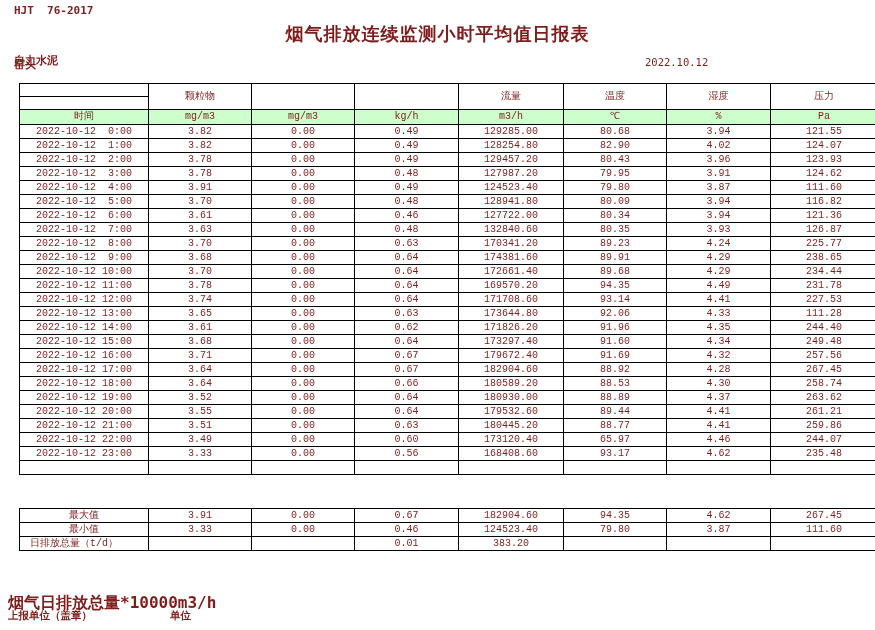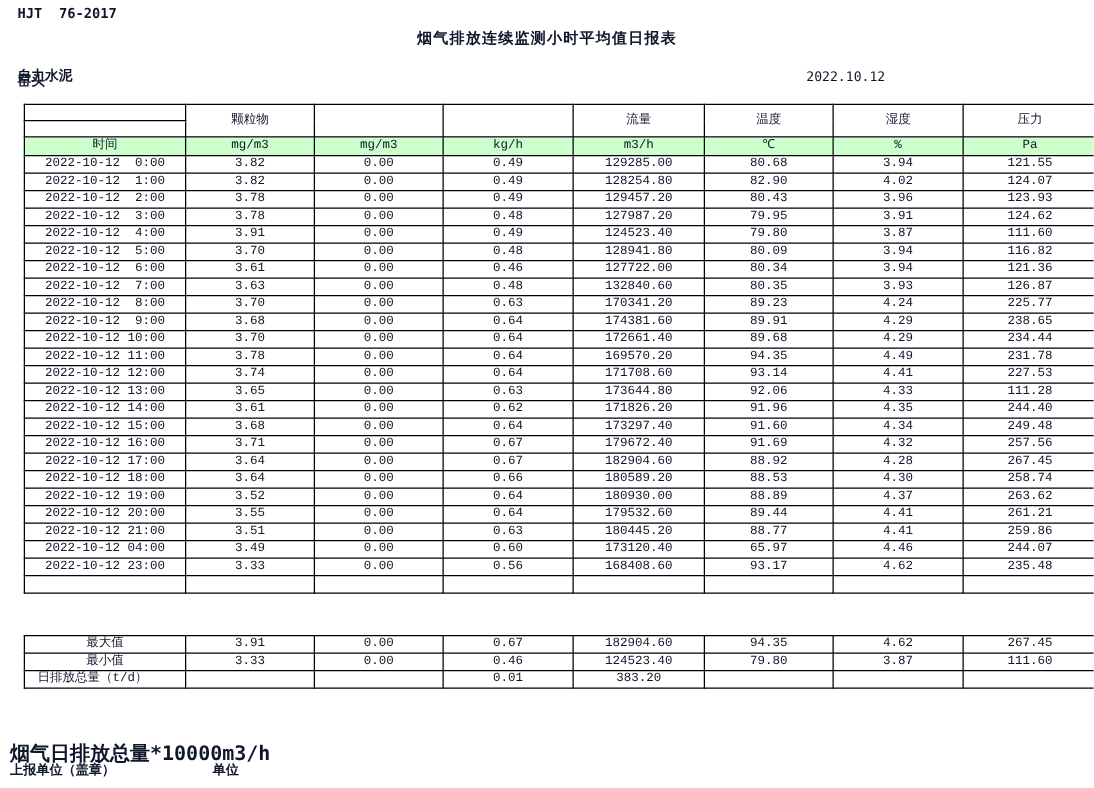--- a/index.html
+++ b/index.html
@@ -1,25 +1,25 @@
 <!DOCTYPE html>
 <html><head>
 <meta charset="utf-8">
 <style>
   html,body { margin:0; padding:0; background:#fff; }
   .page {
     position:relative;
     width:875px; height:630px;
     background:#ffffff;
     font-family:"DejaVu Sans Mono","DejaVu Sans",monospace;
-    color:#0f172a;
+    color:#7f1d1d;
     overflow:hidden;
   }
   .doc-code { position:absolute; left:14px; top:4px; font-size:11px; font-weight:bold; white-space:pre; }
-  .title    { position:absolute; left:0; right:0; top:22px; text-align:center; font-size:12px; font-weight:bold; letter-spacing:1px; }
+  .title    { position:absolute; left:0; right:0; top:22px; text-align:center; font-size:18px; font-weight:bold; letter-spacing:1px; }
   .company  { position:absolute; left:14px; top:41px; font-size:11px; font-weight:bold;margin-top:12px; }
   .station  { position:absolute; left:14px; top:57px; font-size:11px; font-weight:bold; }
   .date     { position:absolute; left:645px; top:56px; font-size:10.5px; }
 
   table.report {
     position:absolute; left:19px;
     border-collapse:collapse; table-layout:fixed;
     width:858px; font-size:10px;font-family:Liberation Mono, monospace;
   }
   table.main-table    { top:83px; }
@@ -301,21 +301,21 @@
           <td>2022-10-12 21:00</td>
           <td>3.51</td>
           <td>0.00</td>
           <td>0.63</td>
           <td>180445.20</td>
           <td>88.77</td>
           <td>4.41</td>
           <td>259.86</td>
         </tr>
         <tr>
-          <td>2022-10-12 04:00</td>
+          <td>2022-10-12 22:00</td>
           <td>3.49</td>
           <td>0.00</td>
           <td>0.60</td>
           <td>173120.40</td>
           <td>65.97</td>
           <td>4.46</td>
           <td>244.07</td>
         </tr>
         <tr>
           <td>2022-10-12 23:00</td>

